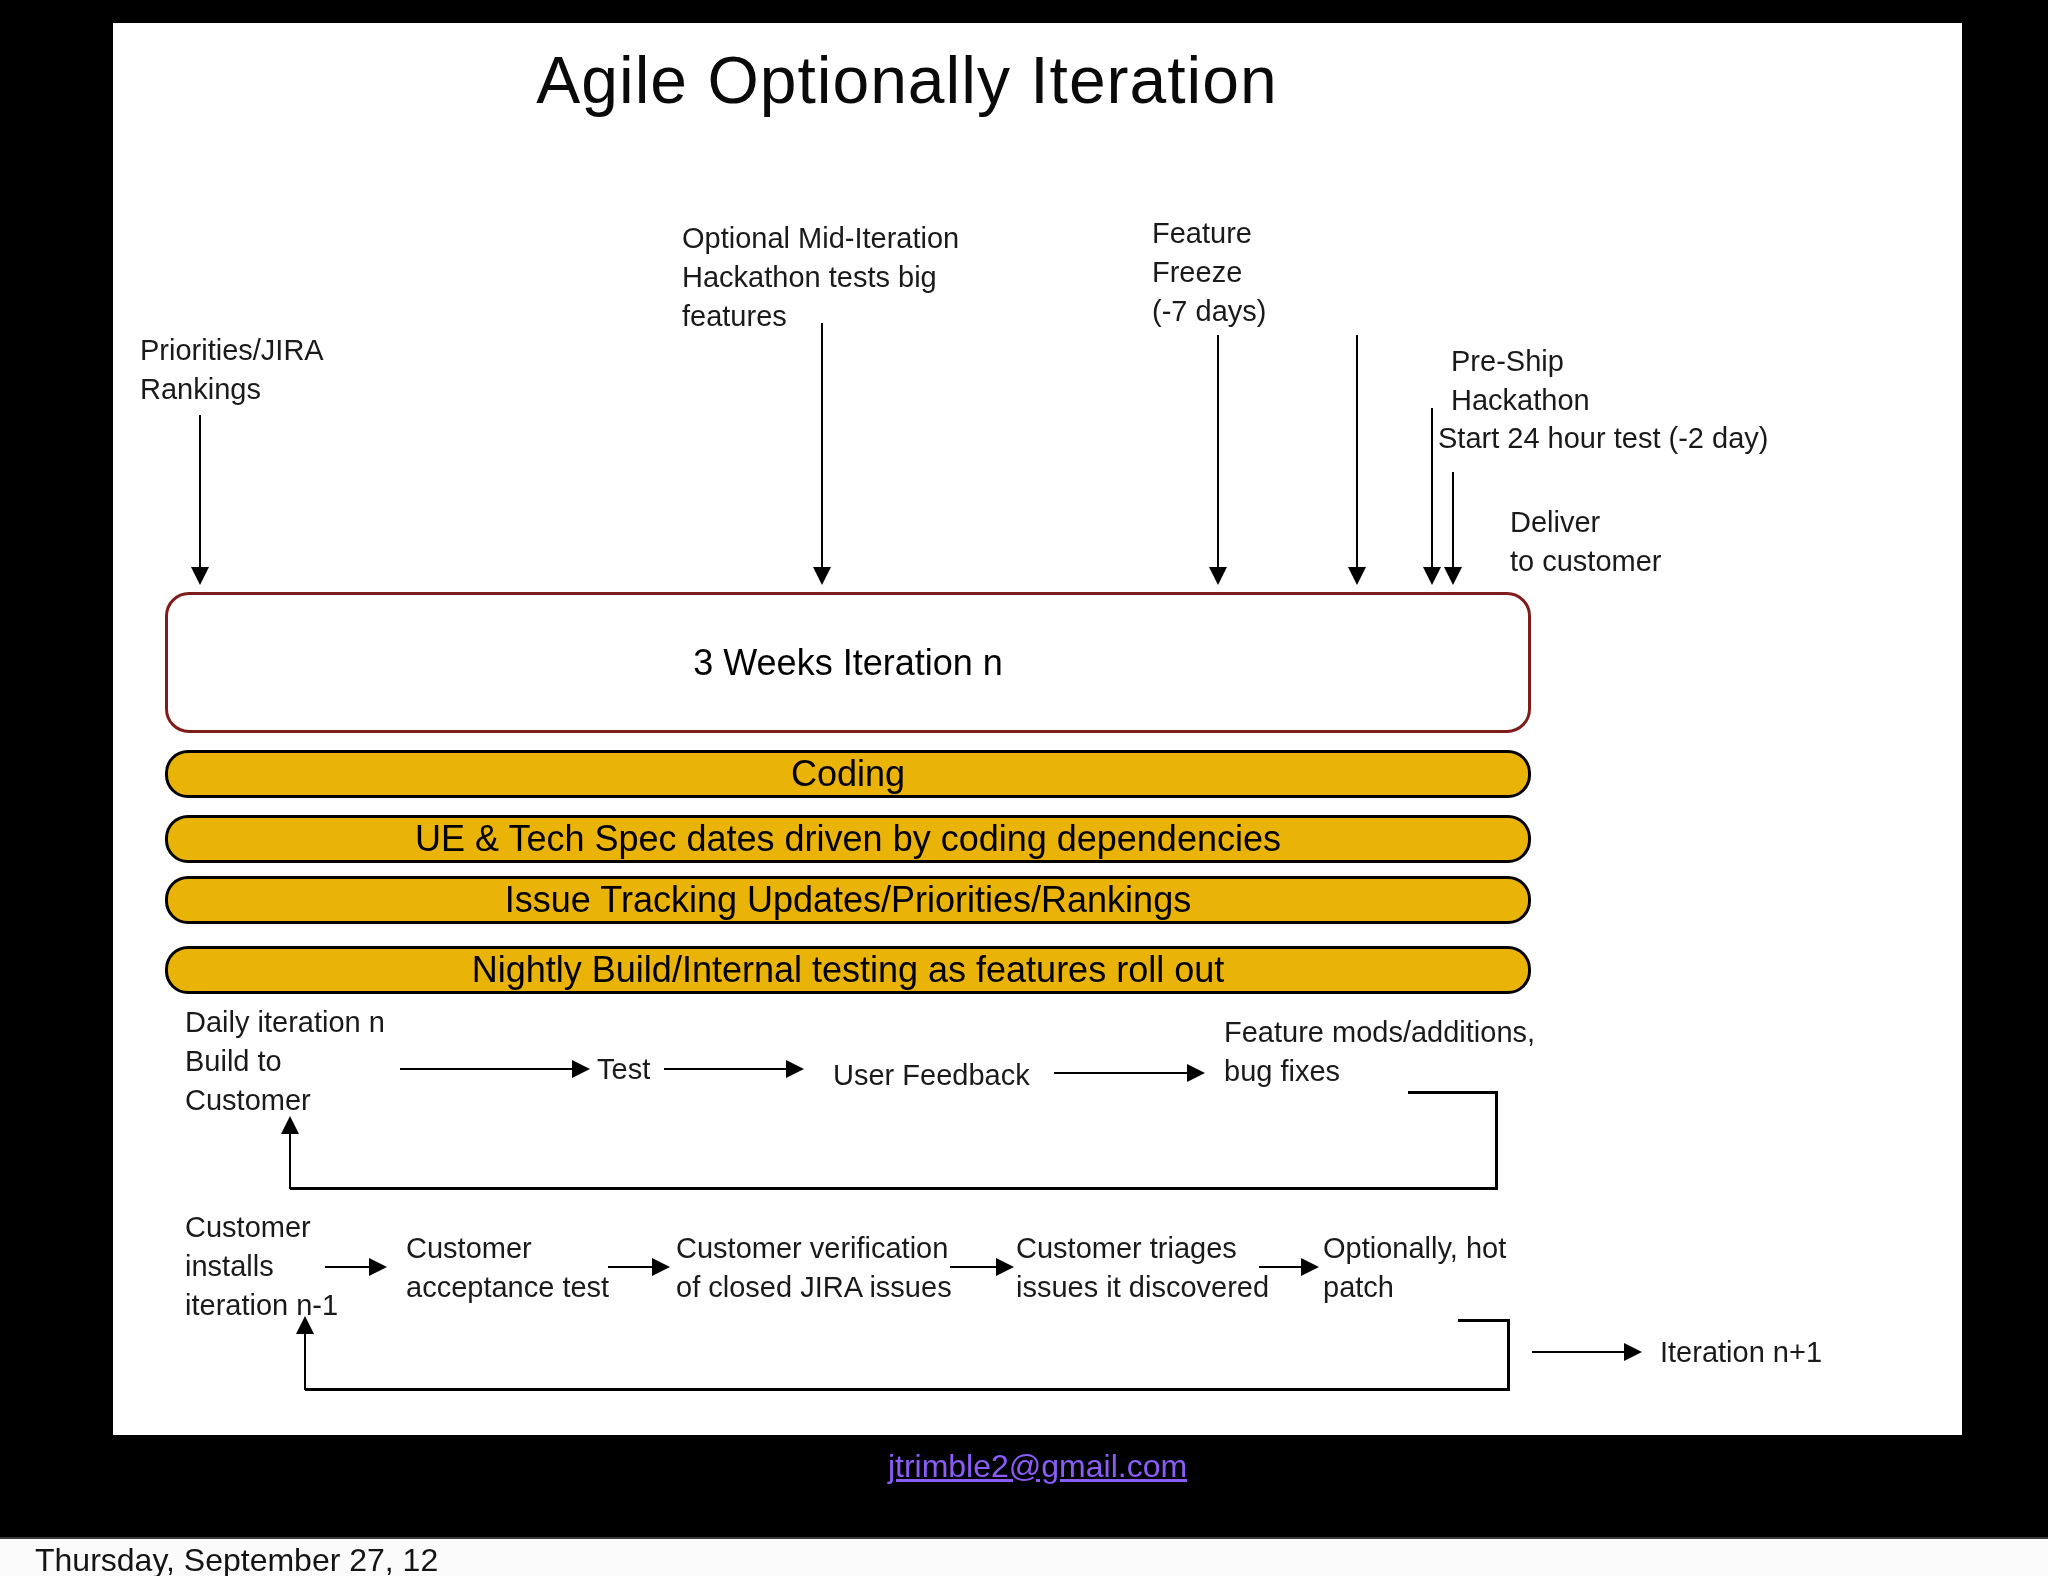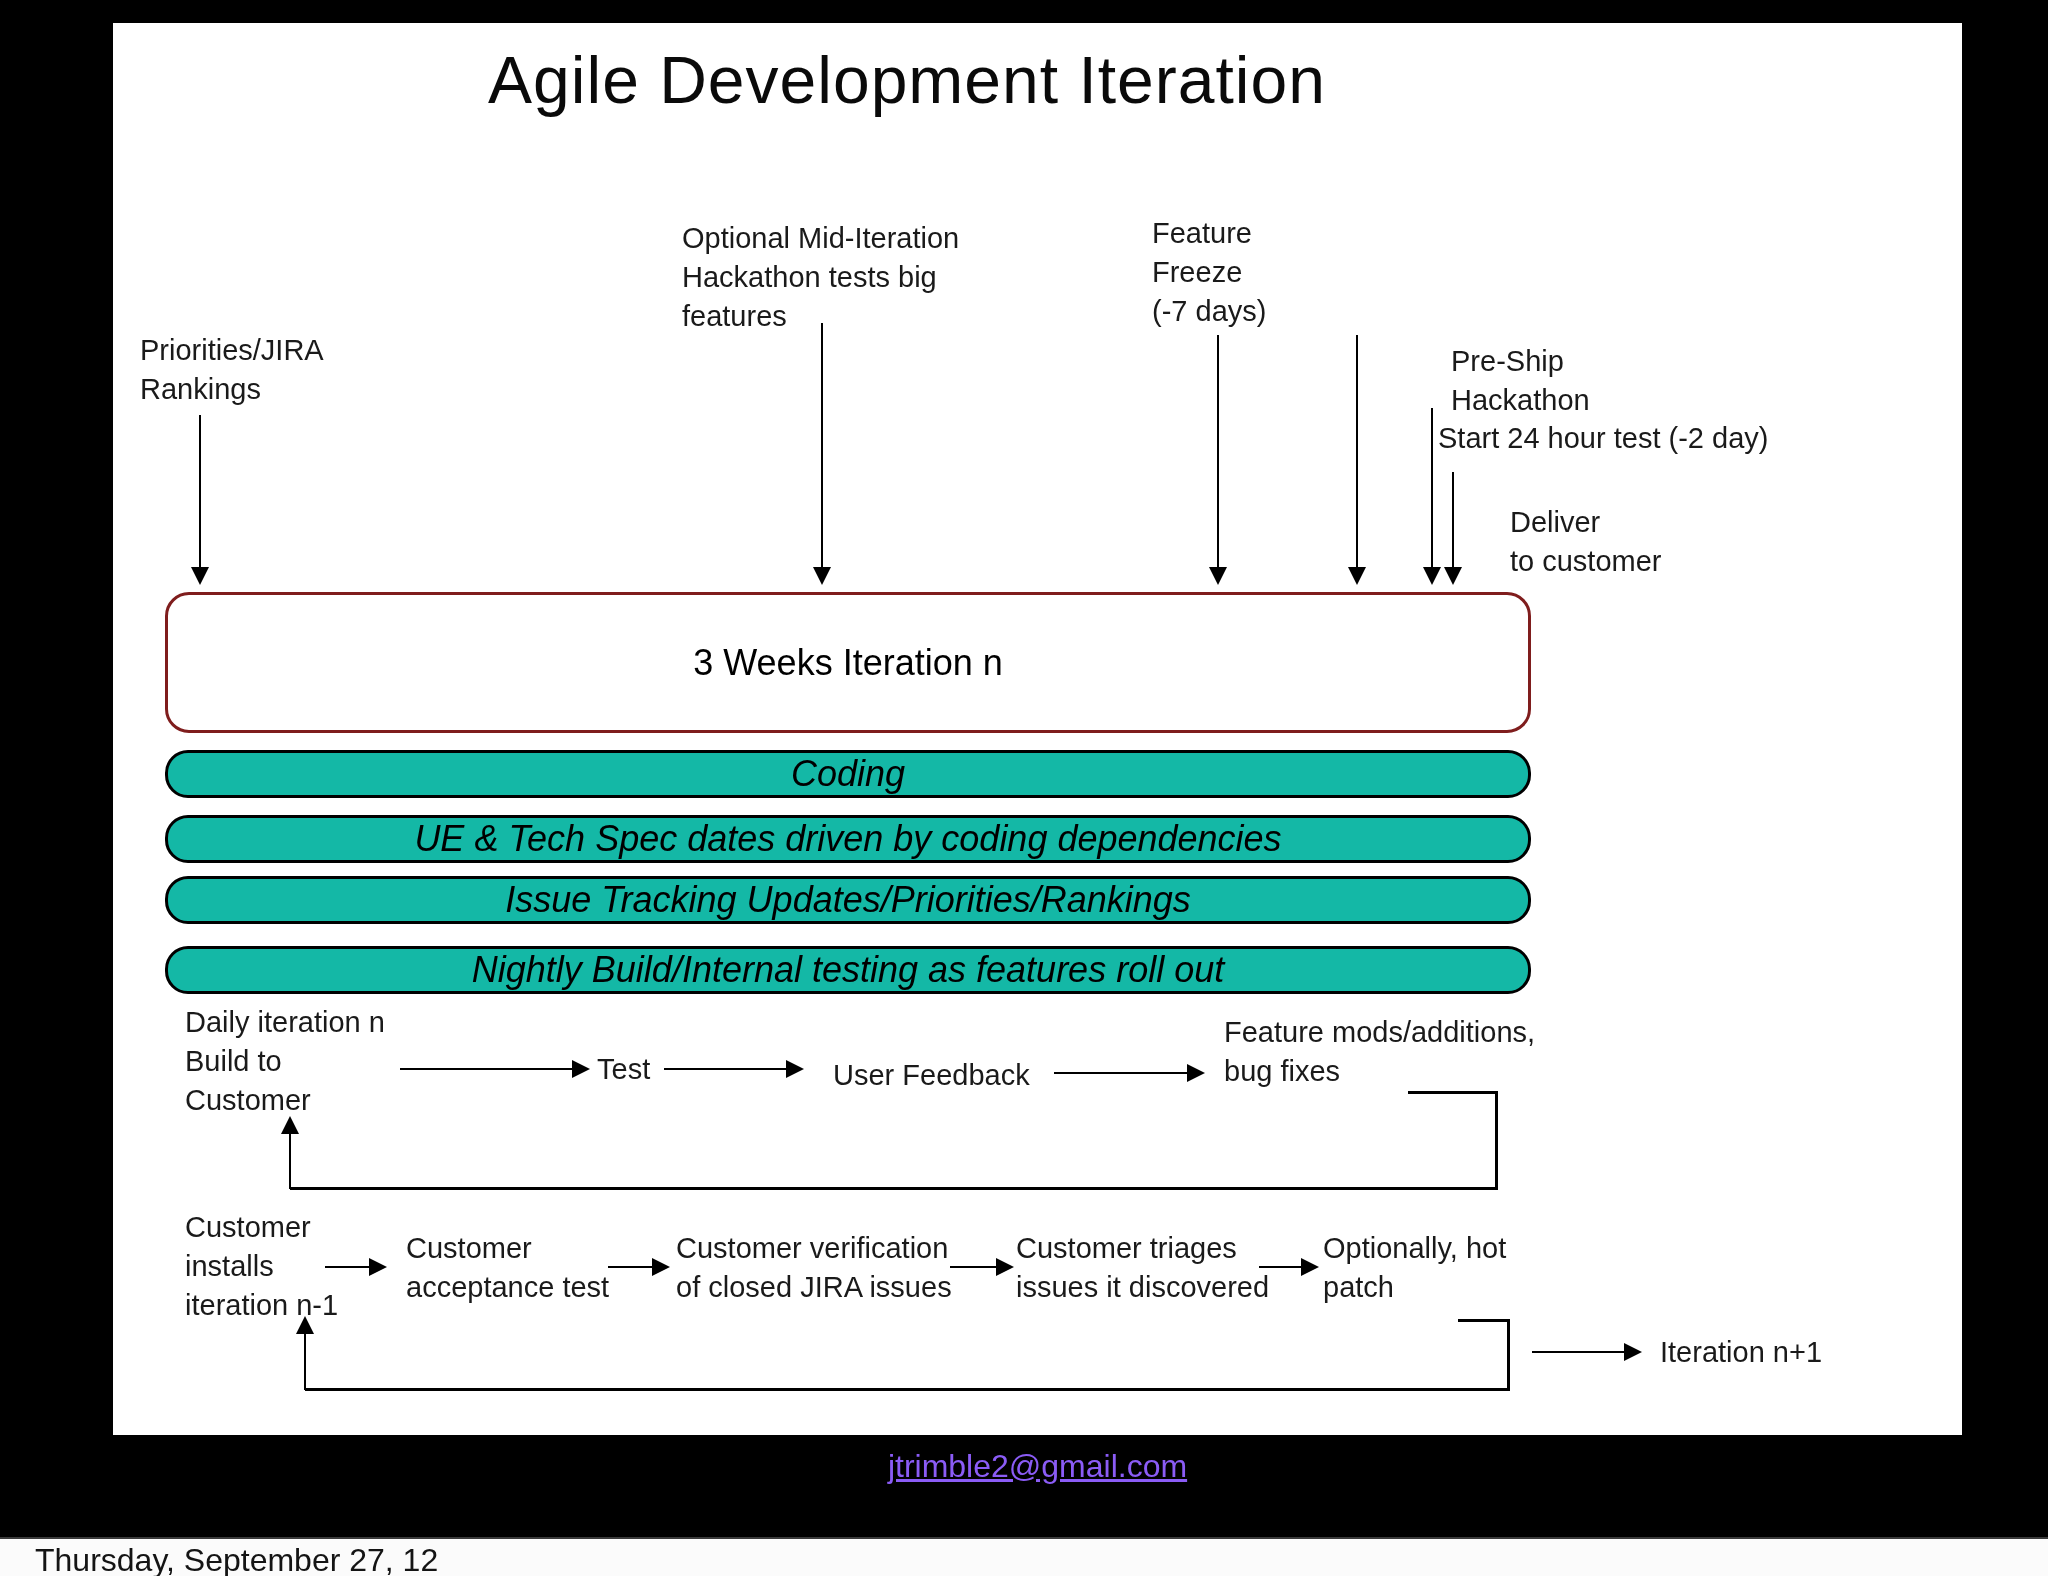--- a/index.html
+++ b/index.html
@@ -24,21 +24,21 @@
   #arr-hackathon{left:821px;top:323px;height:244px;}
   #arr-feature{left:1217px;top:335px;height:232px;}
   #arr-code{left:1356px;top:335px;height:232px;}
   #arr-preship{left:1431px;top:408px;height:159px;}
   #arr-start{left:1452px;top:472px;height:95px;}
   
   #iteration-box{position:absolute;left:165px;top:592px;width:1360px;height:135px;
     border:3px solid #7f1d1d;border-radius:24px;display:flex;align-items:center;justify-content:center;
     font-size:36px;background:#fff;}
   .bar{position:absolute;left:165px;width:1360px;height:42px;border:3px solid #000;border-radius:23px;
-    display:flex;align-items:center;justify-content:center;font-size:36px;background:#14b8a6;font-style:italic;}
+    display:flex;align-items:center;justify-content:center;font-size:36px;background:#eab308;}
   #bar-1{top:750px}#bar-2{top:815px}#bar-3{top:876px}#bar-4{top:946px}
   
   .harrow{position:absolute;height:2px;background:#000;}
   .harrow::after{content:"";position:absolute;right:-18px;top:-8px;width:0;height:0;
     border-top:9px solid transparent;border-bottom:9px solid transparent;border-left:18px solid #000;}
   #farr-1{left:400px;top:1068px;width:172px;}
   #farr-2{left:664px;top:1068px;width:122px;}
   #farr-3{left:1054px;top:1072px;width:133px;}
   #carr-1{left:325px;top:1266px;width:44px;}
   #carr-2{left:608px;top:1266px;width:44px;}
@@ -76,21 +76,21 @@
   #datestrip{position:absolute;left:0;top:1537px;width:2048px;height:39px;background:#fbfbfb;
     border-top:2px solid #3a3a3a;}
   #date{position:absolute;left:35px;top:3px;font-size:32px;color:#141414;}
 </style>
 </head>
 <body>
 
 <div id="canvas">
   <div id="slide"></div>
 
-  <div id="title">Agile Development Iteration</div>
+  <div id="title">Agile Optionally Iteration</div>
 
   <div class="ann" id="ann-priorities">Priorities/JIRA
 Rankings</div>
   <div class="ann" id="ann-hackathon">Optional Mid-Iteration
 Hackathon tests big
 features</div>
   <div class="ann" id="ann-feature-freeze">Feature
 Freeze
 (-7 days)</div>
   <div class="ann" id="ann-preship">Pre-Ship

